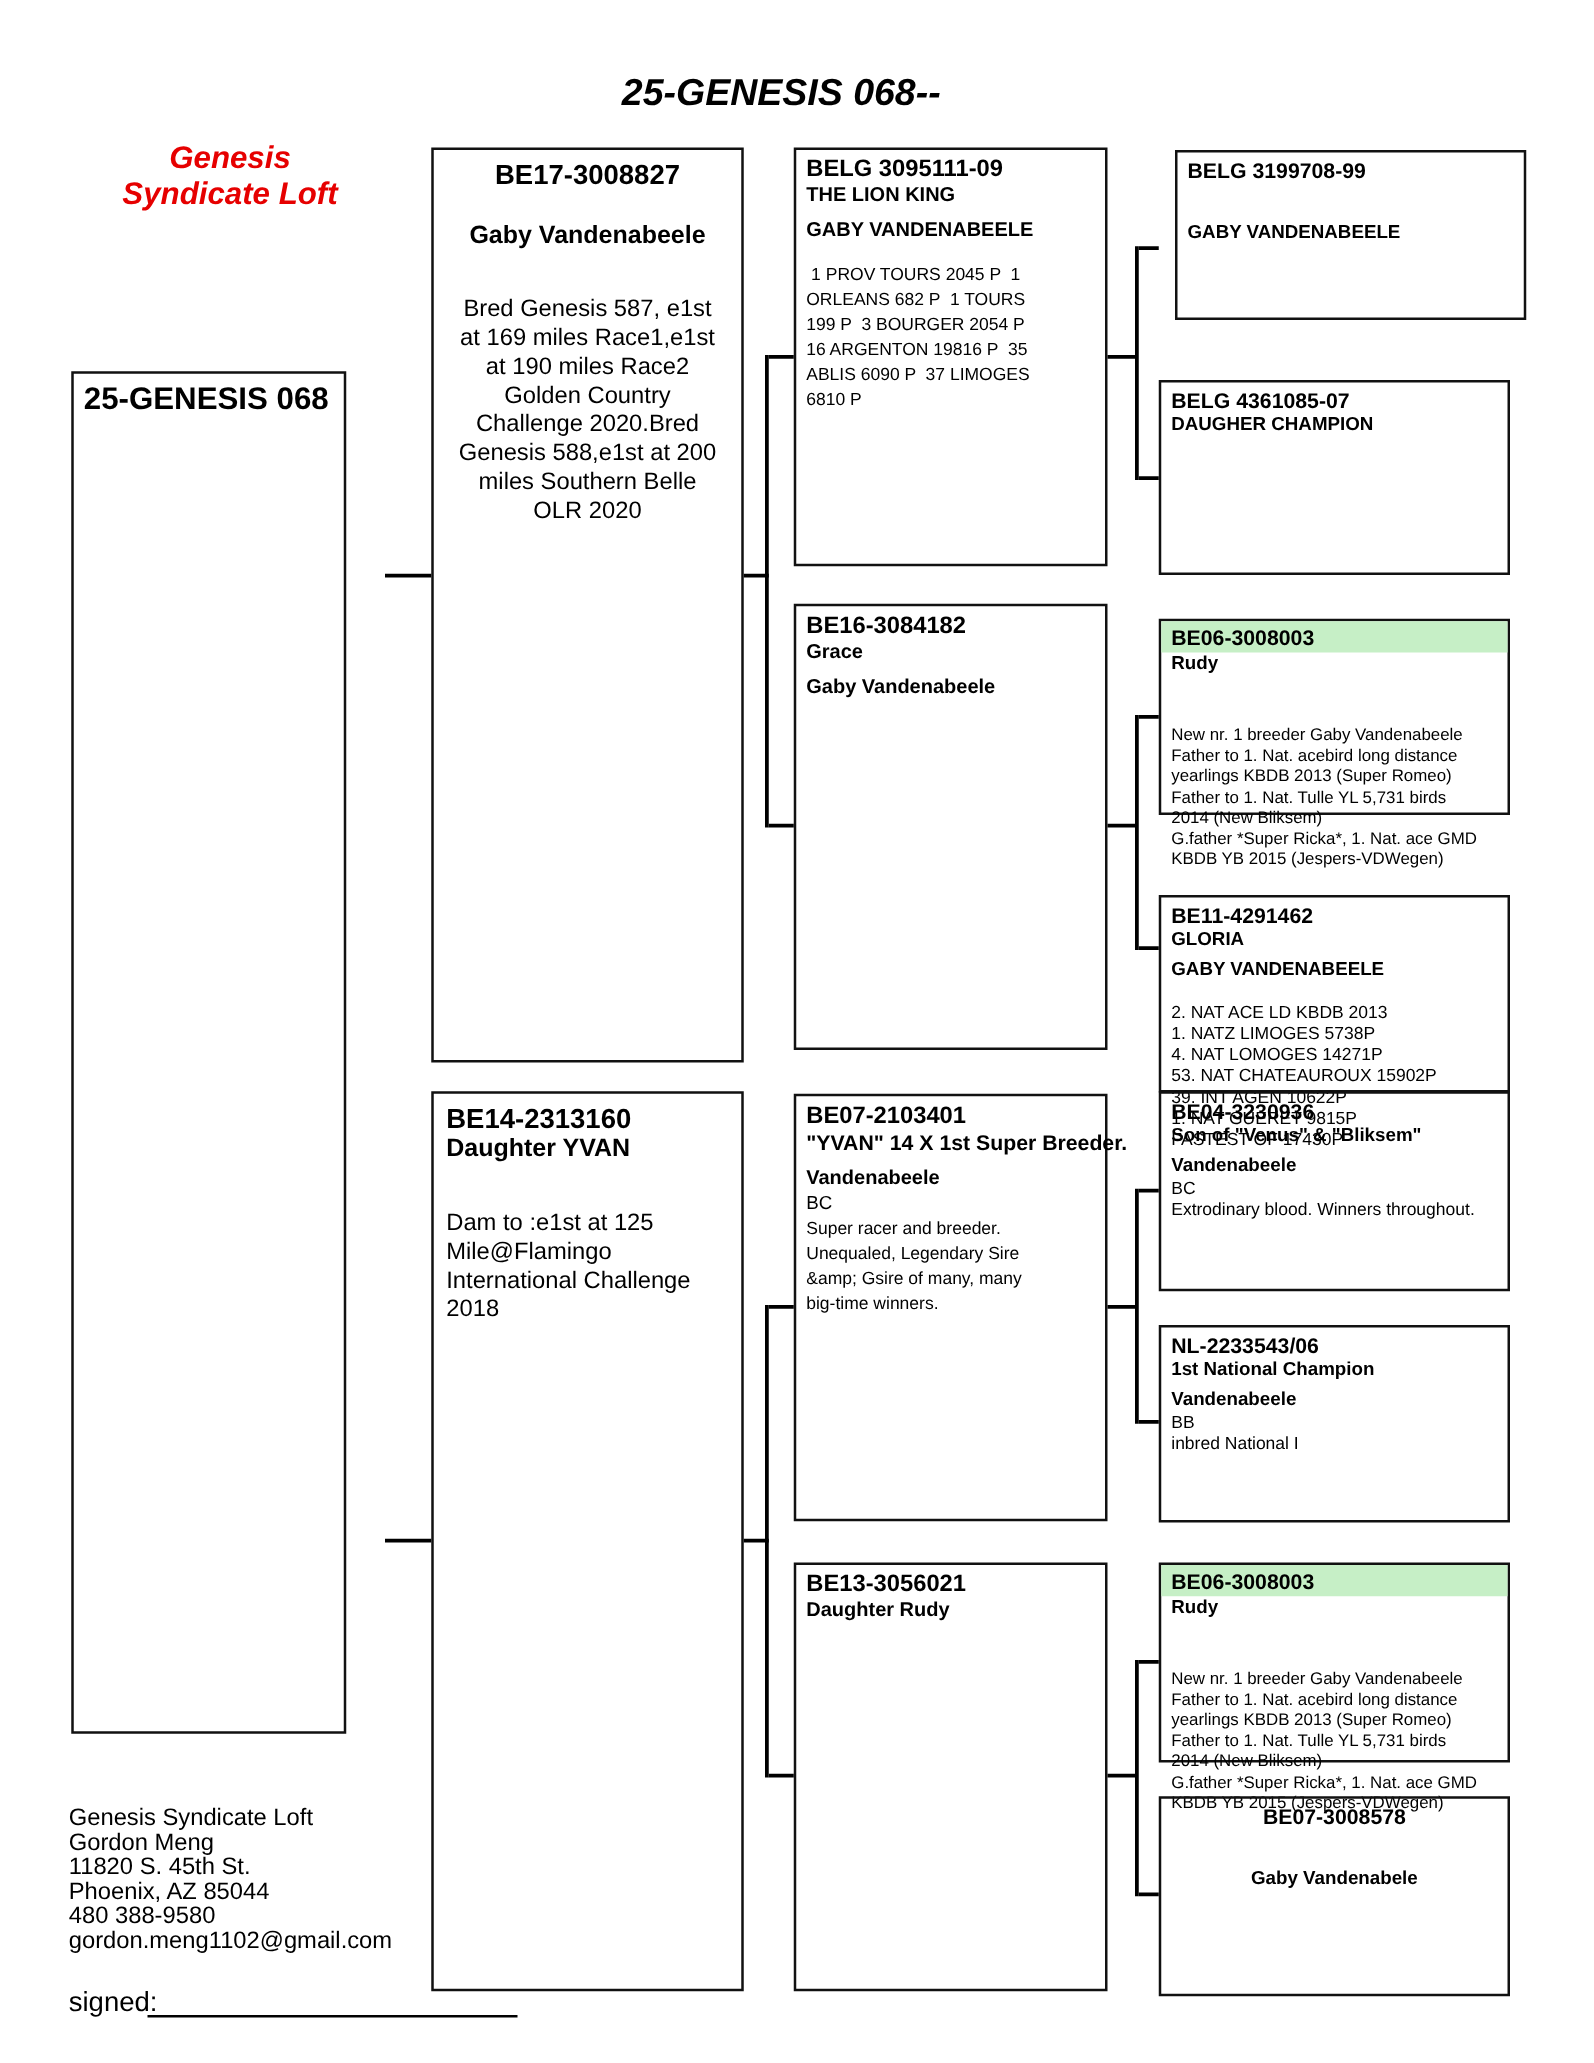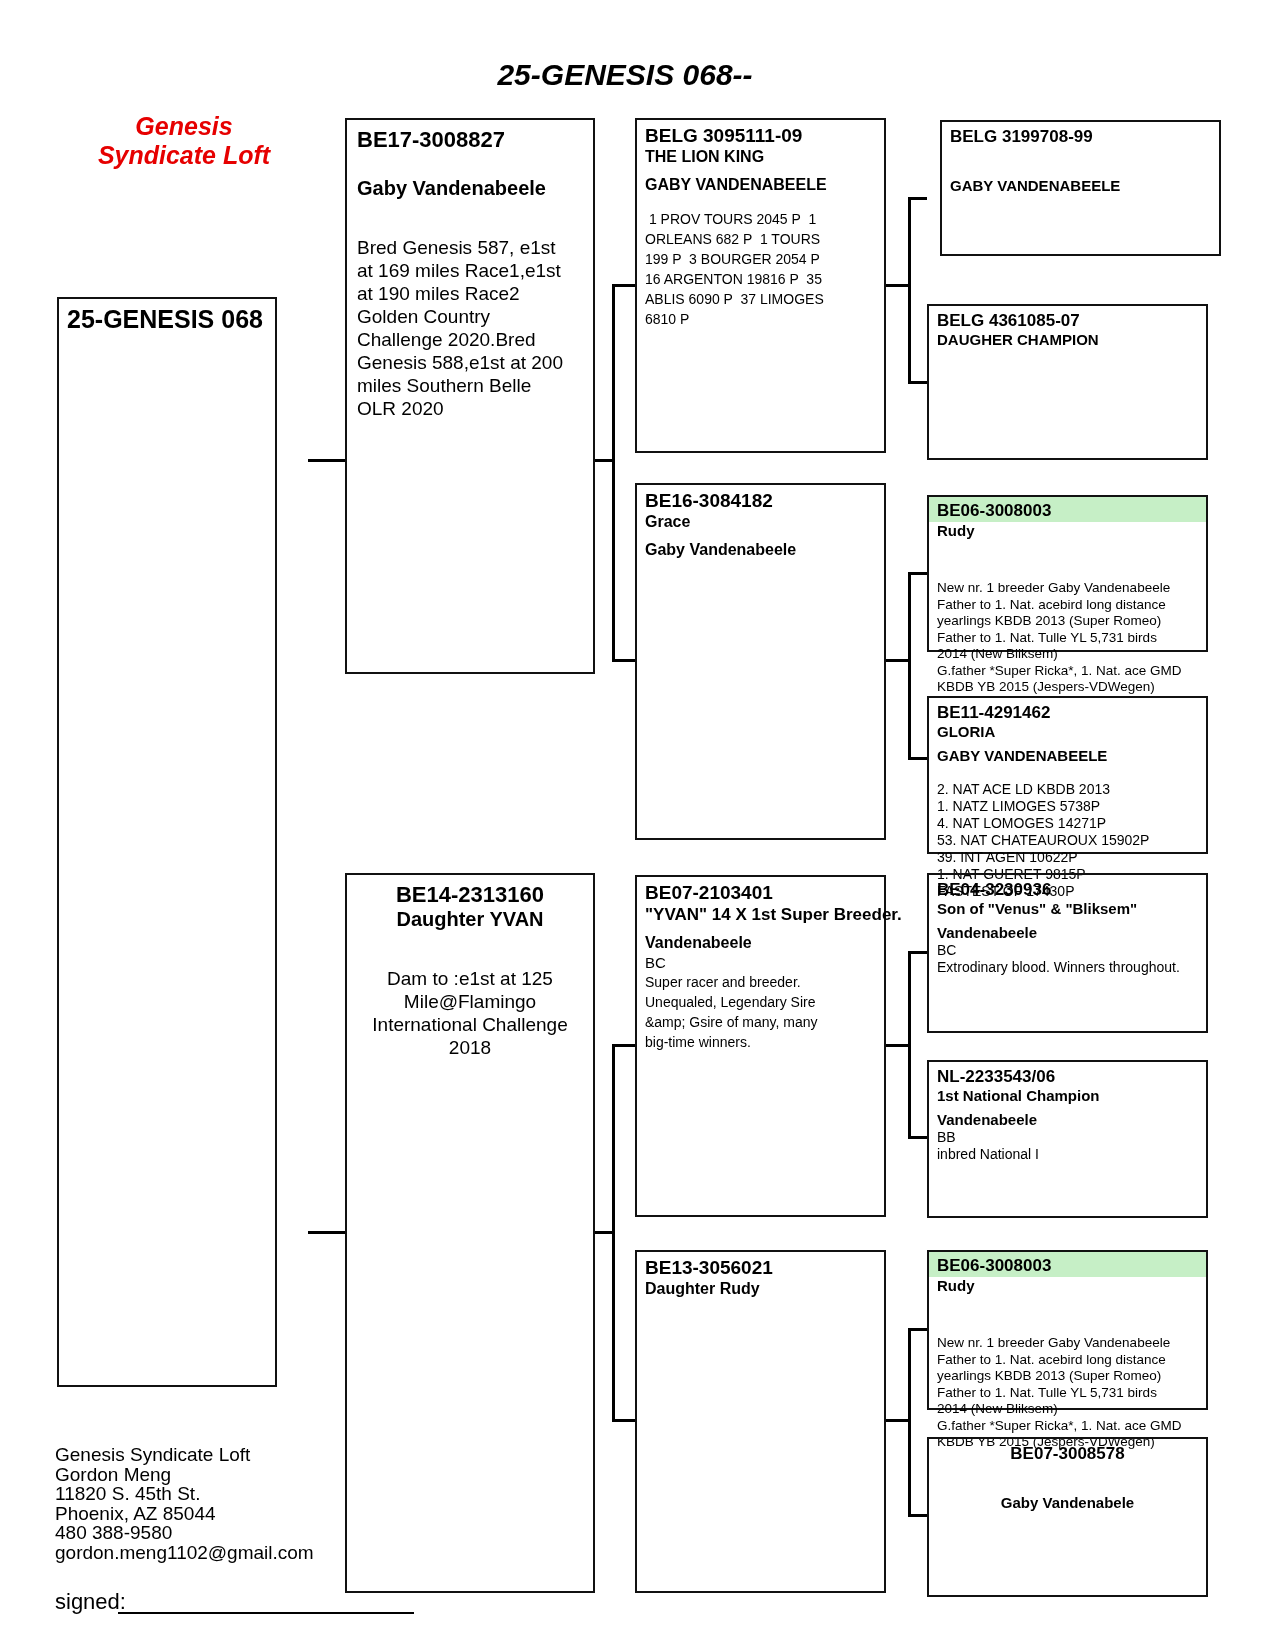--- a/index.html
+++ b/index.html
@@ -103,34 +103,34 @@
 
   <div class="loft-name">
     <div>Genesis</div>
     <div>Syndicate Loft</div>
   </div>
 
   <div class="pbox c1" style="left:57px; top:297px; width:220px; height:1090px;">
     <span class="id">25-GENESIS 068</span>
   </div>
 
-  <div class="pbox c2" style="left:345px; top:118px; width:250px; height:556px;">
+  <div class="pbox c2" style="left:345px; top:118px; width:250px; height:732px;text-align:center;">
     <span class="id">BE17-3008827</span>
     <span class="sub name gap24">Gaby Vandenabeele</span>
     <span class="notes gap24">Bred Genesis 587, e1st
 at 169 miles Race1,e1st
 at 190 miles Race2
 Golden Country
 Challenge 2020.Bred
 Genesis 588,e1st at 200
 miles Southern Belle
 OLR 2020</span>
   </div>
 
-  <div class="pbox c2" style="left:345px; top:873px; width:250px; height:720px;text-align:center;">
+  <div class="pbox c2" style="left:345px; top:873px; width:250px; height:720px;">
     <span class="id">BE14-2313160</span>
     <span class="sub name">Daughter YVAN</span>
     <span class="notes gap64">Dam to :e1st at 125
 Mile@Flamingo
 International Challenge
 2018</span>
   </div>
 
   <div class="pbox c3" style="left:635px; top:118px; width:251px; height:335px;">
     <span class="id">BELG 3095111-09</span>
@@ -181,21 +181,21 @@
     <span class="sub">Rudy</span>
     <span class="notes small gap40">New nr. 1 breeder Gaby Vandenabeele
 Father to 1. Nat. acebird long distance
 yearlings KBDB 2013 (Super Romeo)
 Father to 1. Nat. Tulle YL 5,731 birds
 2014 (New Bliksem)
 G.father *Super Ricka*, 1. Nat. ace GMD
 KBDB YB 2015 (Jespers-VDWegen)</span>
   </div>
 
-  <div class="pbox c4" style="left:927px; top:696px; width:281px; height:158px;">
+  <div class="pbox c4" style="left:927px; top:716px; width:281px; height:158px;">
     <span class="id">BE11-4291462</span>
     <span class="sub">GLORIA</span>
     <span class="sub gap6">GABY VANDENABEELE</span>
     <span class="notes gap16">2. NAT ACE LD KBDB 2013
 1. NATZ LIMOGES 5738P
 4. NAT LOMOGES 14271P
 53. NAT CHATEAUROUX 15902P
 39. INT AGEN 10622P
 1. NAT GUERET 9815P
 FASTEST OF 17430P</span>

